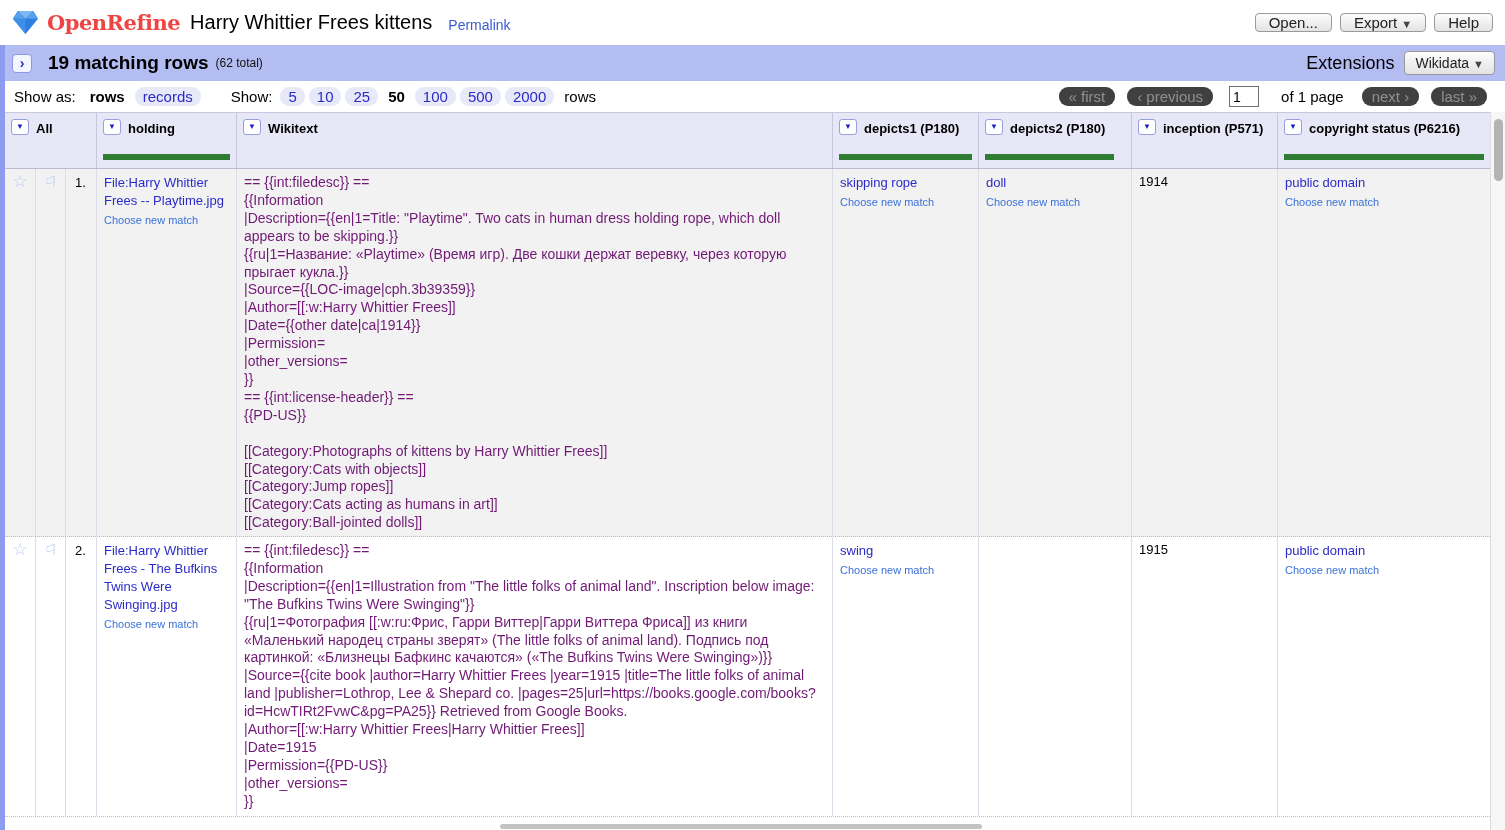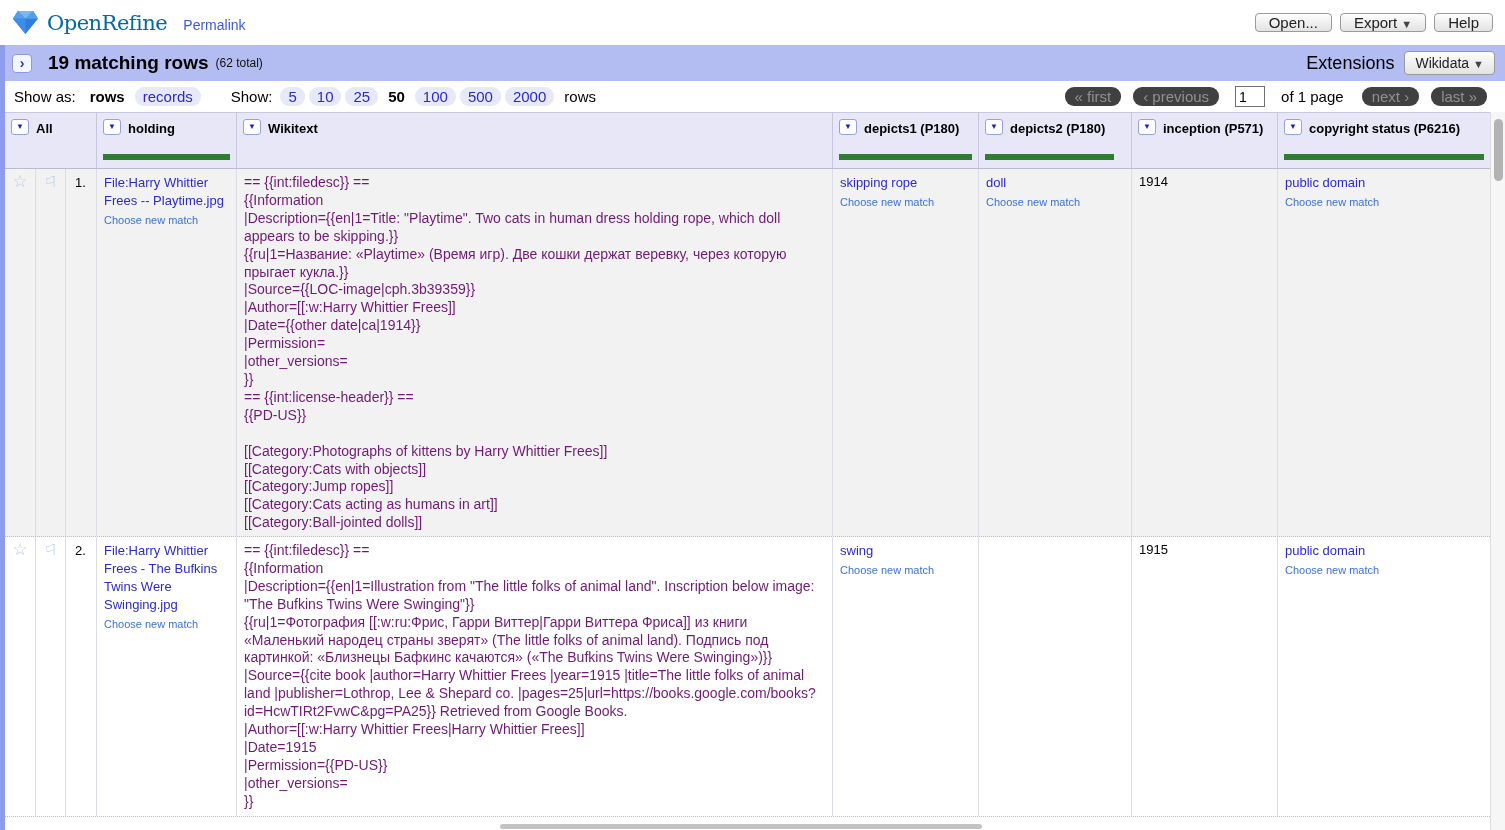--- a/index.html
+++ b/index.html
@@ -3,21 +3,21 @@
 <meta charset="utf-8">
 <style>
   * { box-sizing: border-box; margin: 0; padding: 0; }
   html,body { width:1505px; height:830px; overflow:hidden; background:#fff;
     font-family:"Liberation Sans", sans-serif; }
   .screen { position:relative; width:1505px; height:830px; overflow:hidden; }
 
   
   .topbar { height:45px; display:flex; align-items:center; padding:0 12px; background:#fff; }
   .logo-diamond { width:27px; height:25px; margin-right:8px; flex:none; }
-  .app-name { font-family:"DejaVu Serif", serif; font-weight:normal; font-size:21px; color:#0369a1; letter-spacing:-0.5px; }
+  .app-name { font-family:"DejaVu Serif", serif; font-weight:bold; font-size:21px; color:#ef4444; letter-spacing:-0.5px; }
   .project-title { font-size:20px; color:#000; margin-left:10px; white-space:nowrap; }
   .permalink { font-size:14px; color:#3b5bd0; text-decoration:none; margin-left:16px; margin-top:4px; }
   .topbar-buttons { margin-left:auto; display:flex; gap:8px; }
   .btn { font-family:"Liberation Sans", sans-serif; font-size:15px; color:#222;
     background:linear-gradient(#fdfdfd,#e3e3e3); border:1px solid #9a9a9a; border-radius:4px;
     padding:0 13px; cursor:pointer; white-space:nowrap; }
   .btn .caret { font-size:11px; color:#444; margin-left:4px; }
 
   
   .left-strip { position:absolute; left:0; top:45px; width:5px; bottom:0; background:#8d9cee; z-index:5; }
@@ -34,21 +34,21 @@
   
   .viewbar { height:31px; background:#fff; display:flex; align-items:center; font-size:15px; padding:0 12px 0 14px; }
   .viewbar .lbl { color:#000; margin-right:8px; }
   .pill { background:#e7e8f8; border-radius:9px; padding:1px 8px; color:#2a2ac8; text-decoration:none; margin-right:4px; cursor:pointer; }
   .sel { font-weight:bold; color:#000; background:none; padding:1px 6px; margin-right:4px; }
   .show-group { margin-left:26px; display:flex; align-items:center; }
   .pager { margin-left:auto; display:flex; align-items:center; }
   .pill-disabled { background:#404040; border-radius:9px; padding:1px 10px; color:#909090; margin-left:12px; cursor:default; }
   .page-input { width:30px; height:21px; border:1px solid #707070; font-size:14px; padding:1px 3px;
     margin-left:16px; font-family:"Liberation Sans", sans-serif; }
-  .of-pages { margin-left:16px; margin-right:6px; }
+  .of-pages { margin-left:22px; margin-right:6px; }
 
   
   .grid { position:absolute; left:5px; top:112px; width:1485px; bottom:0; overflow:hidden; background:#fff; }
   .thead { display:flex; height:57px; background:#e7e7f7; border-top:1px solid #c9c9de; border-bottom:1px solid #b9b9d0; }
   .th { position:relative; padding:6px 6px; border-right:1px solid #c6c6dc; display:flex; align-items:flex-start; }
   .th-label { font-size:13px; font-weight:bold; color:#000; margin-left:7px; margin-top:2px; white-space:nowrap; }
   .dd-btn { width:18px; height:16px; background:#fff; border:1px solid #96a0dd; border-radius:3px;
     color:#1c1cc8; font-size:8px; line-height:14px; text-align:center; cursor:pointer; flex:none; }
   .recon-bar { position:absolute; bottom:8px; left:6px; height:6px; background:#2e7d32; max-width:calc(100% - 12px); }
 
@@ -86,20 +86,21 @@
 
   <div class="topbar">
     <svg class="logo-diamond" viewBox="0 0 28 26">
       <polygon points="6,1 22,1 27,9 14,25 1,9" fill="#2f7de1"></polygon>
       <polygon points="6,1 14,9 22,1" fill="#7db9f0"></polygon>
       <polygon points="1,9 14,9 6,1" fill="#55a0ea"></polygon>
       <polygon points="27,9 14,9 22,1" fill="#55a0ea"></polygon>
       <polygon points="14,9 14,25 1,9" fill="#3d8ee8"></polygon>
     </svg>
     <span class="app-name">OpenRefine</span>
+    <span class="project-title">Harry Whittier Frees kittens</span>
     <a class="permalink">Permalink</a>
     <div class="topbar-buttons">
       <button class="btn">Open...</button>
       <button class="btn"><span>Export</span><span class="caret">▼</span></button>
       <button class="btn">Help</button>
     </div>
   </div>
 
   <div class="left-strip"></div>
 

